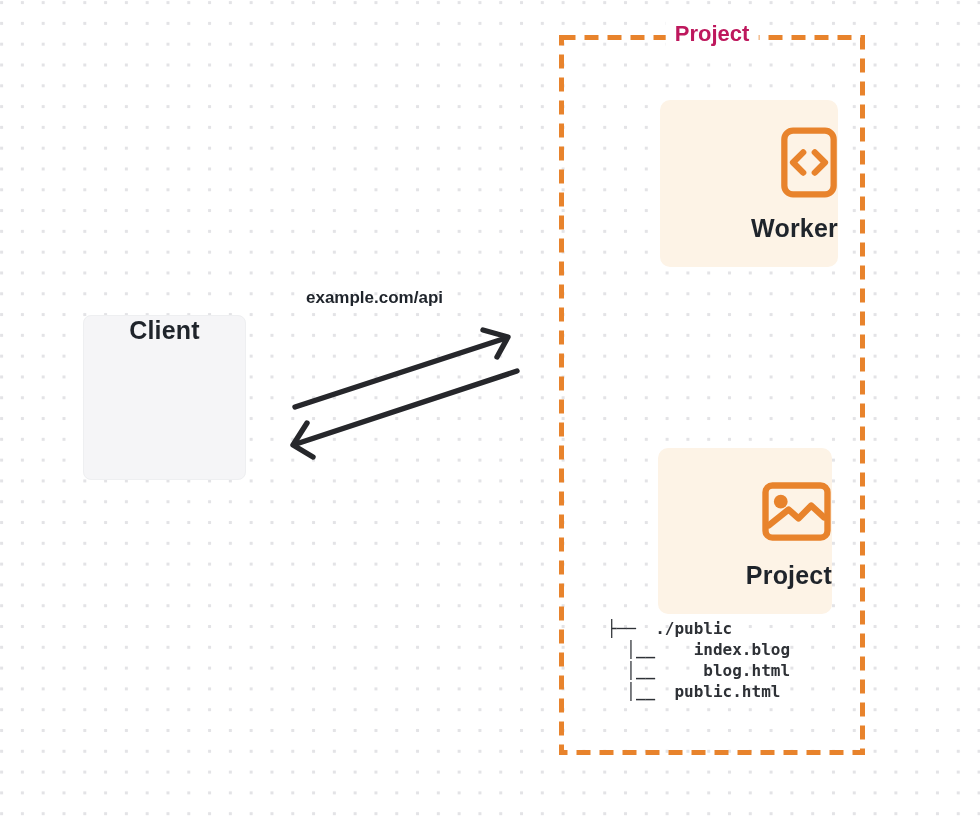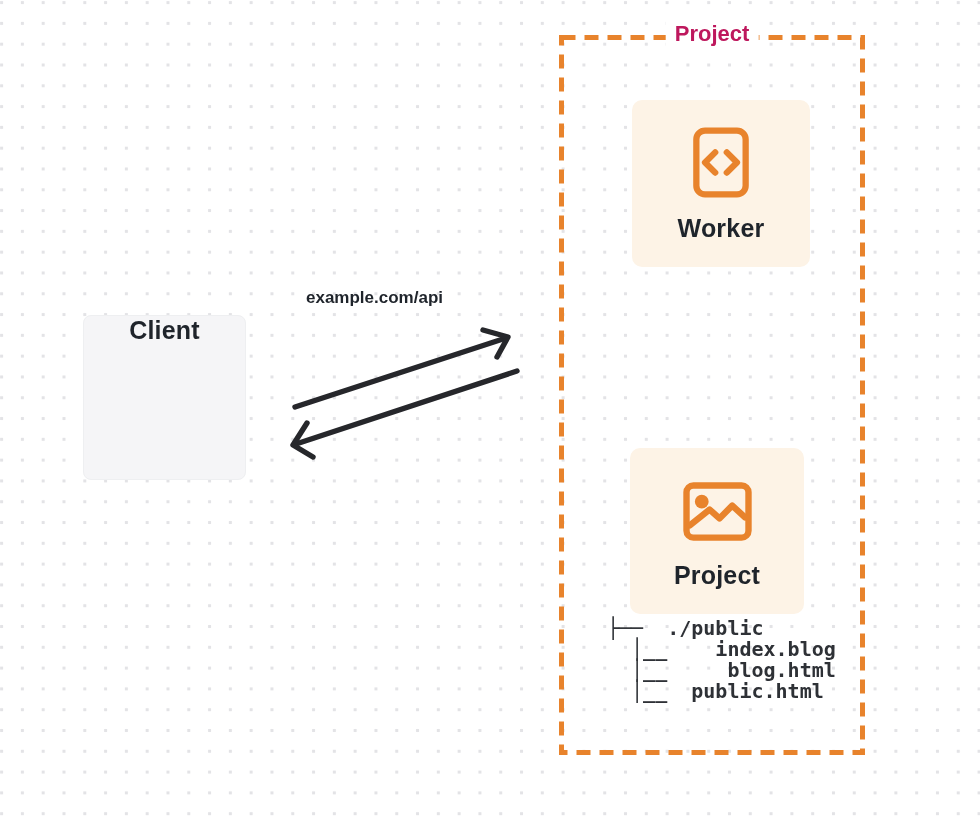--- a/index.html
+++ b/index.html
@@ -68,35 +68,36 @@
     white-space: nowrap;
   }
 
   
   .feature-node {
     position: absolute;
     background: #FDF3E6;
     border-radius: 10px;
     display: flex;
     flex-direction: column;
-    align-items: center;
+    align-items: flex-end;
+    margin-left: 28px;
   }
   .worker-node { left: 73px; top: 65px; width: 178px; height: 167px; }
   .assets-node { left: 71px; top: 413px; width: 174px; height: 166px; }
   .worker-node .node-icon { margin-top: 26px; }
   .assets-node .node-icon { margin-top: 33px; }
   .worker-node .node-label { margin-top: 15px; }
   .assets-node .node-label { margin-top: 19px; }
 
   
   .file-tree {
     position: absolute;
     left: 48px; top: 583px;
     font-family: "DejaVu Sans Mono", monospace;
-    font-size: 20px;
+    font-size: 16px;
     line-height: 21px;
     color: #2E3136;
     font-weight: 700;
   }
   .file-tree .tree-line { white-space: pre; }
 </style>
 </head>
 <body>
 
 <div class="canvas">

